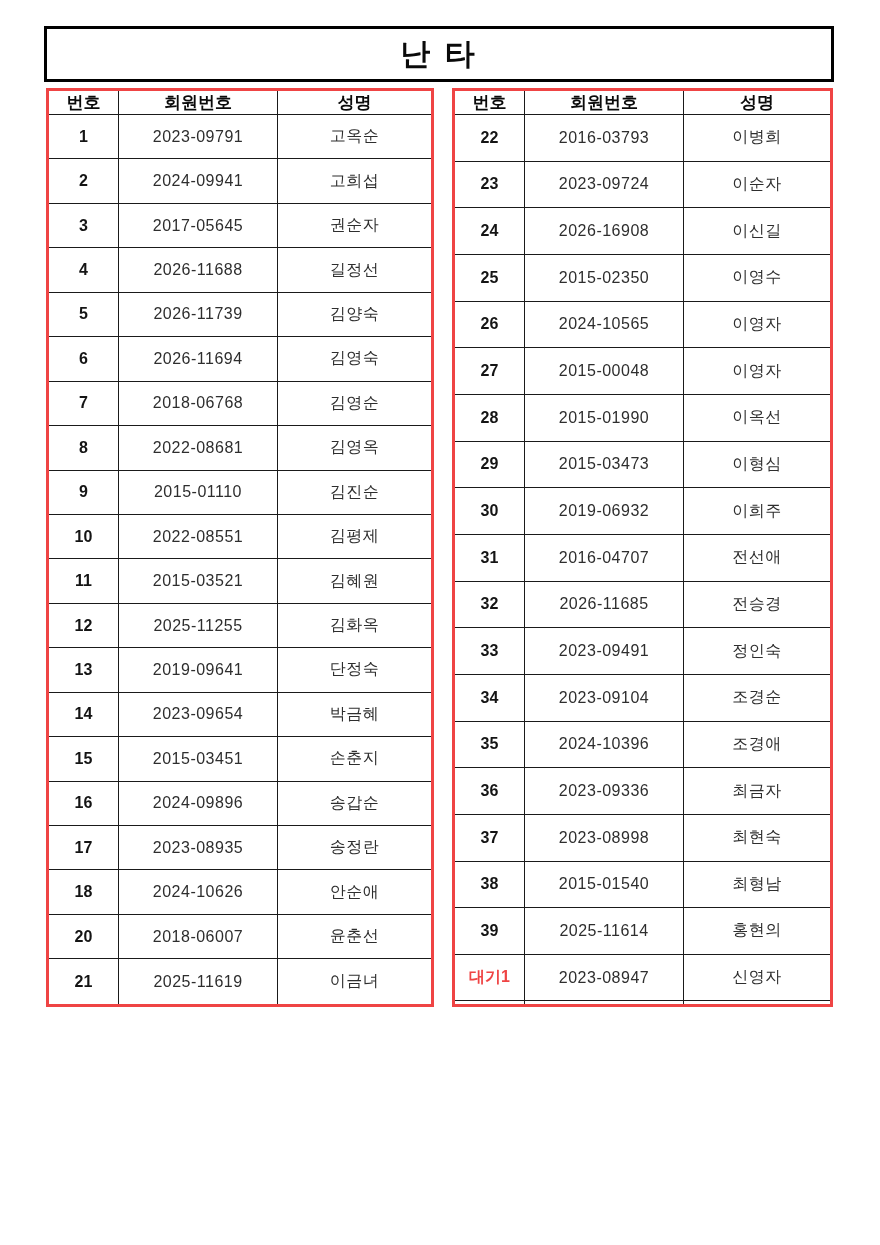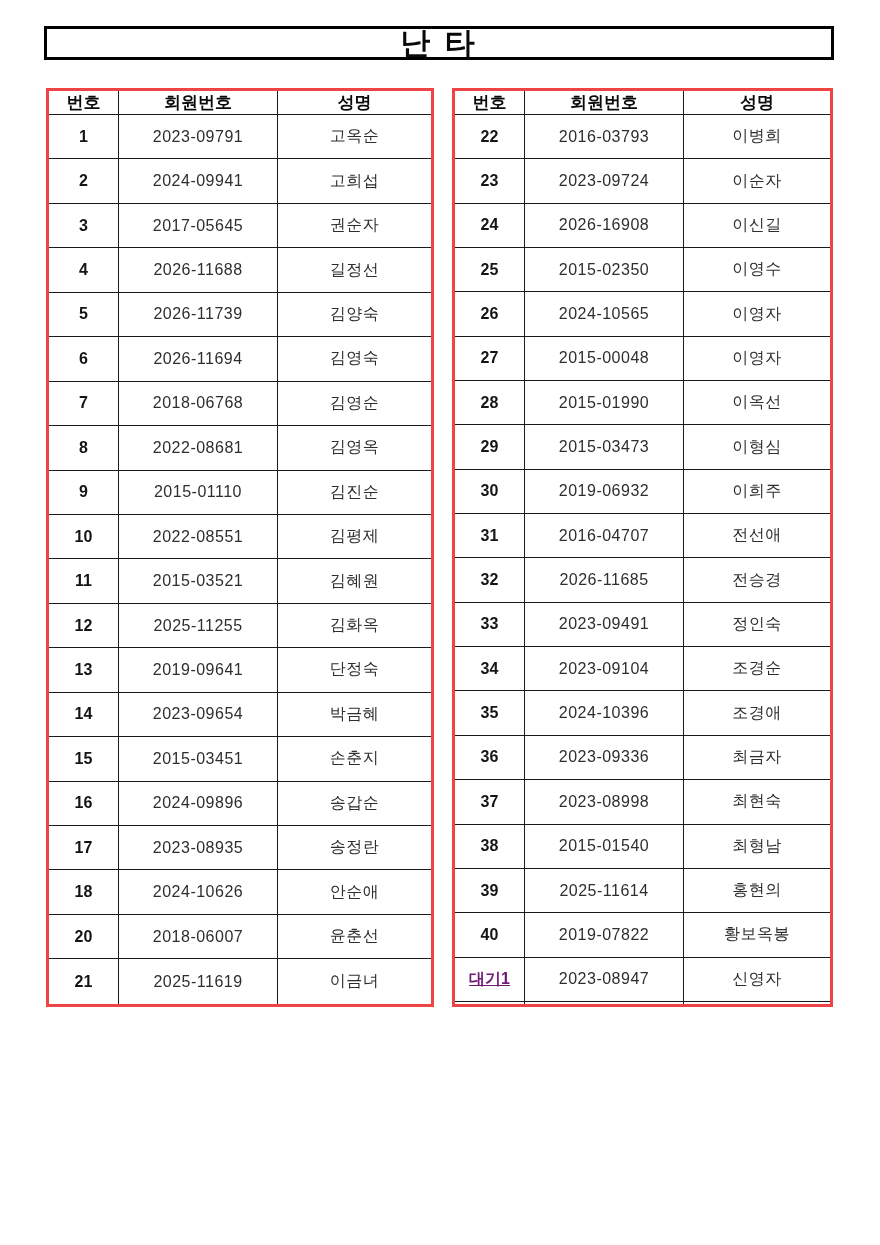--- a/index.html
+++ b/index.html
@@ -13,21 +13,21 @@
     width: 880px;
     height: 1245px;
     background: #ffffff;
     overflow: hidden;
   }
   .title-box {
     position: absolute;
     left: 44px;
     top: 26px;
     width: 790px;
-    height: 34px;
+    height: 56px;
     border: 3px solid #000000;
     display: flex;
     align-items: center;
     justify-content: center;
     text-align: center;
   }
   .title-text {
     font-size: 30px;
     font-weight: bold;
     color: #0a0a0a;
@@ -62,21 +62,21 @@
     font-size: 16px;
     font-weight: bold;
     color: #141414;
   }
   td.cell-member, td.cell-name {
     font-size: 16px;
     font-weight: normal;
     color: #2e2e2e;
     letter-spacing: 0.5px;
   }
-  td.cell-no.red { color: #701a75; text-decoration: underline; }
+  td.cell-no.red { color: #ef4444; }
 </style>
 </head>
 <body>
 
 <div class="page">
 
   <div class="title-box">
     <span class="title-text">난 타</span>
   </div>
 
@@ -295,25 +295,20 @@
           <td class="cell-no">38</td>
           <td class="cell-member">2015-01540</td>
           <td class="cell-name">최형남</td>
         </tr>
         <tr>
           <td class="cell-no">39</td>
           <td class="cell-member">2025-11614</td>
           <td class="cell-name">홍현의</td>
         </tr>
         <tr>
-          <td class="cell-no">40</td>
-          <td class="cell-member">2019-07822</td>
-          <td class="cell-name">황보옥봉</td>
-        </tr>
-        <tr>
           <td class="cell-no red">대기1</td>
           <td class="cell-member">2023-08947</td>
           <td class="cell-name">신영자</td>
         </tr>
         <tr>
           <td class="cell-no"></td>
           <td class="cell-member"></td>
           <td class="cell-name"></td>
         </tr>
       </tbody>

